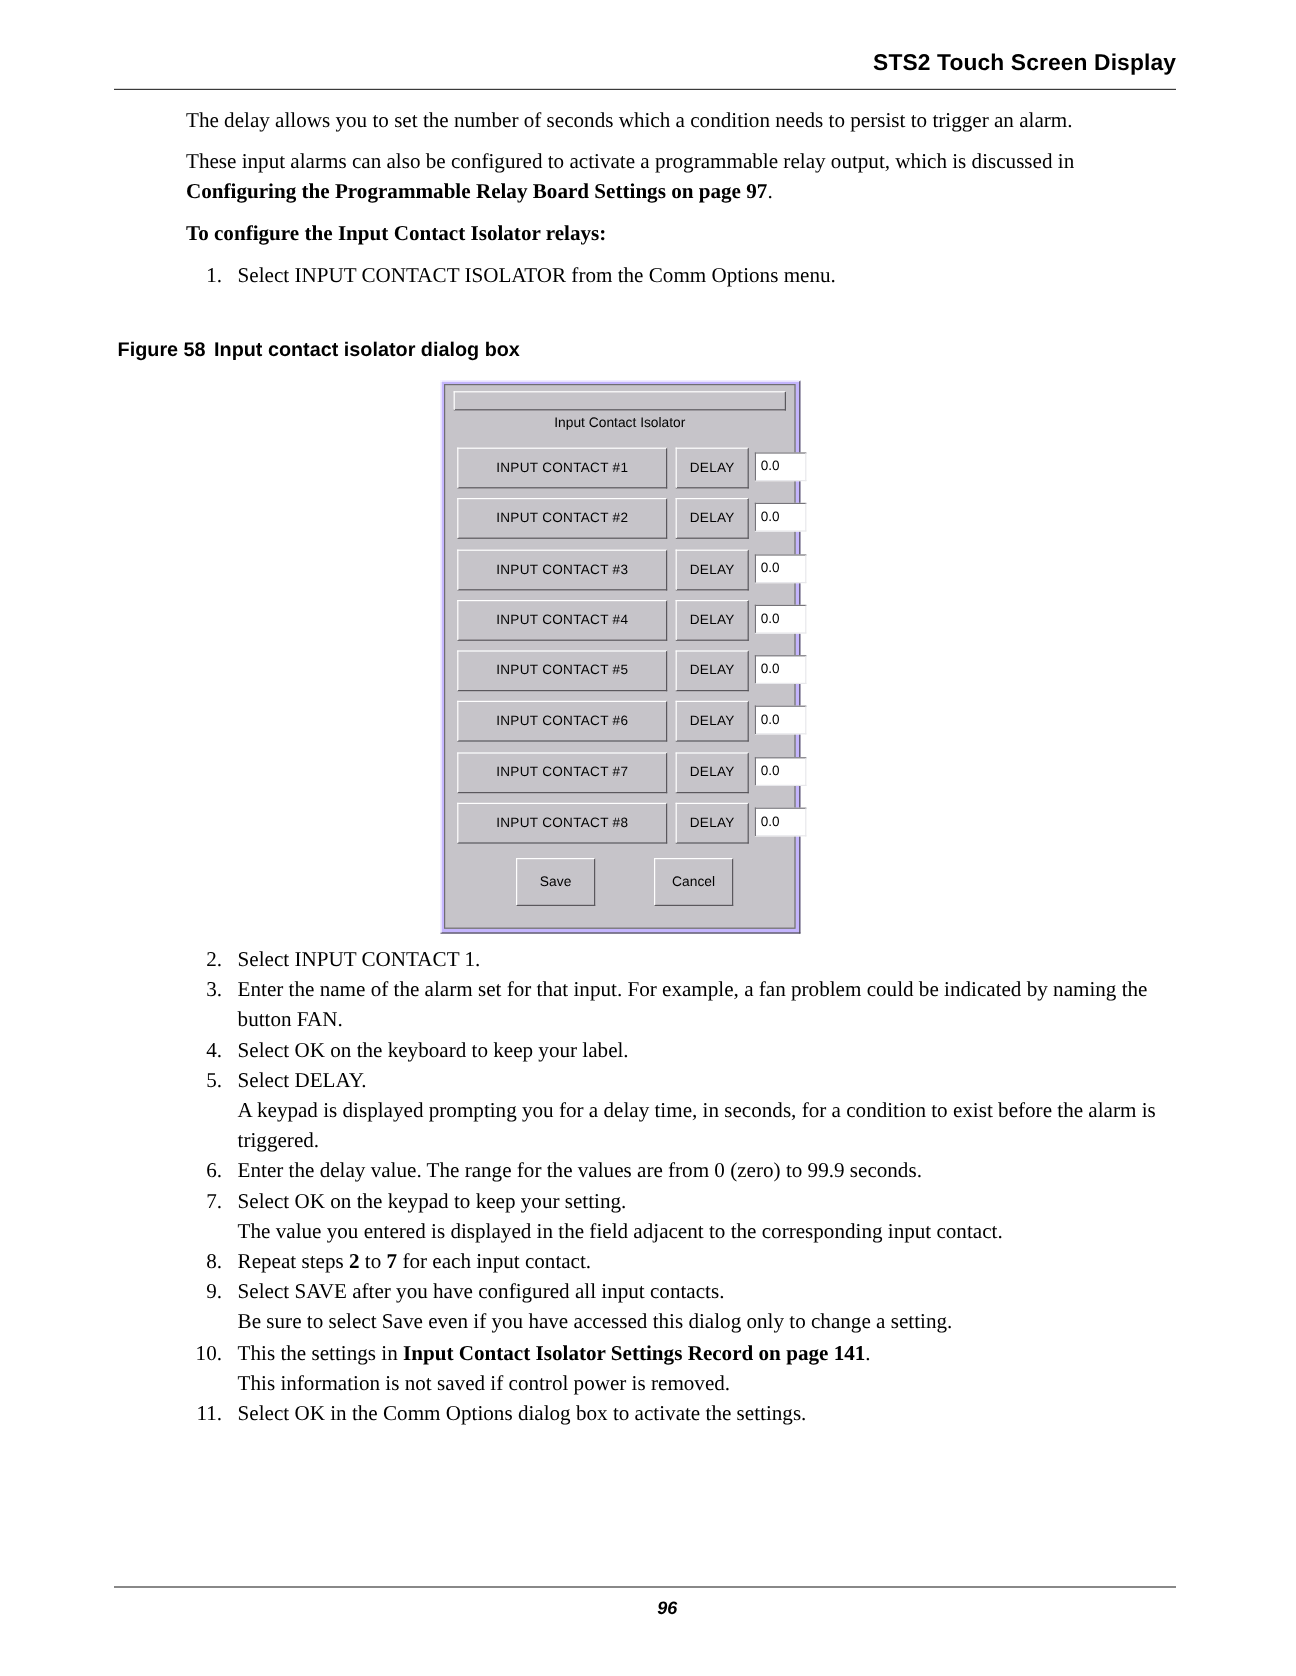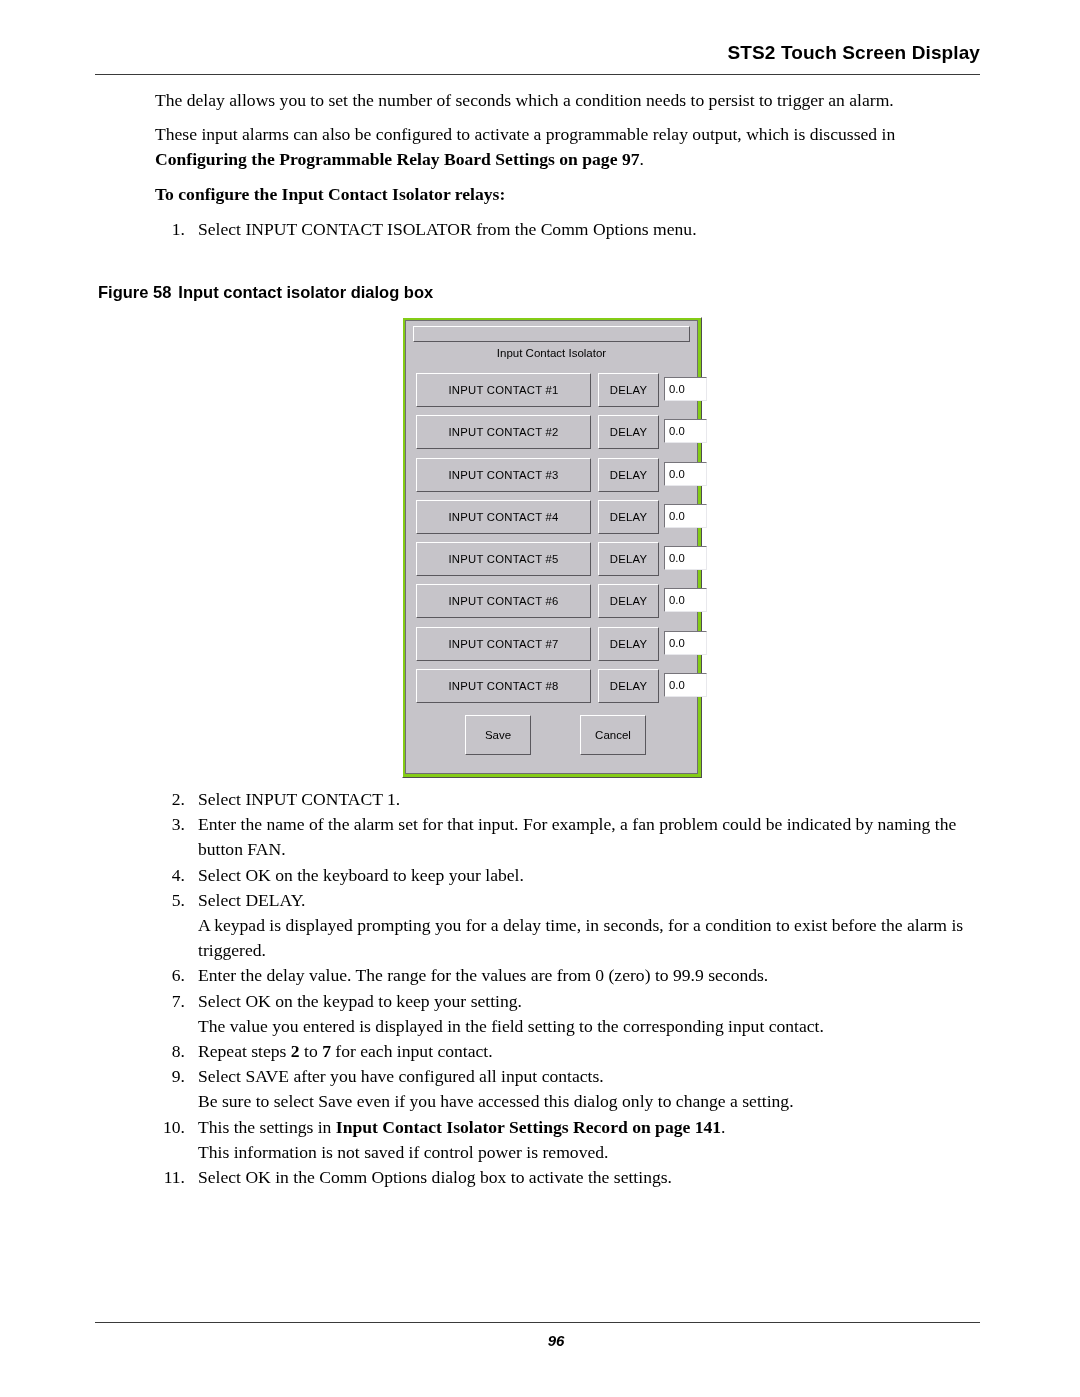--- a/index.html
+++ b/index.html
@@ -108,25 +108,25 @@
     font-family: "Liberation Sans", sans-serif;
     font-weight: bold;
     font-size: 16.5px;
     white-space: nowrap;
   }
   .figure-caption .fig-num { margin-right: 7px; }
 
   
   .dialog-outer {
     position: absolute;
-    left: 402px;
+    left: 367px;
     top: 317px;
     width: 300px;
     height: 461px;
-    background: #84cc16;
+    background: #c4b5fd;
     border: 1px solid #ffffff;
     border-right-color: #4e4c50;
     border-bottom-color: #4e4c50;
     box-sizing: border-box;
   }
   .dialog-mid {
     position: absolute;
     left: 2px;
     top: 2px;
     right: 3px;
@@ -397,21 +397,21 @@
     <ol class="steps">
       <li>
         <span class="num">6.</span>
         <span>Enter the delay value. The range for the values are from 0 (zero) to 99.9 seconds.</span>
       </li>
       <li>
         <span class="num">7.</span>
         <span>Select OK on the keypad to keep your setting.</span>
       </li>
     </ol>
-    <div class="substep">The value you entered is displayed in the field setting to the corresponding input contact.</div>
+    <div class="substep">The value you entered is displayed in the field adjacent to the corresponding input contact.</div>
 
     <ol class="steps">
       <li>
         <span class="num">8.</span>
         <span><span>Repeat steps </span><b>2</b><span> to </span><b>7</b><span> for each input contact.</span></span>
       </li>
       <li>
         <span class="num">9.</span>
         <span>Select SAVE after you have configured all input contacts.</span>
       </li>

